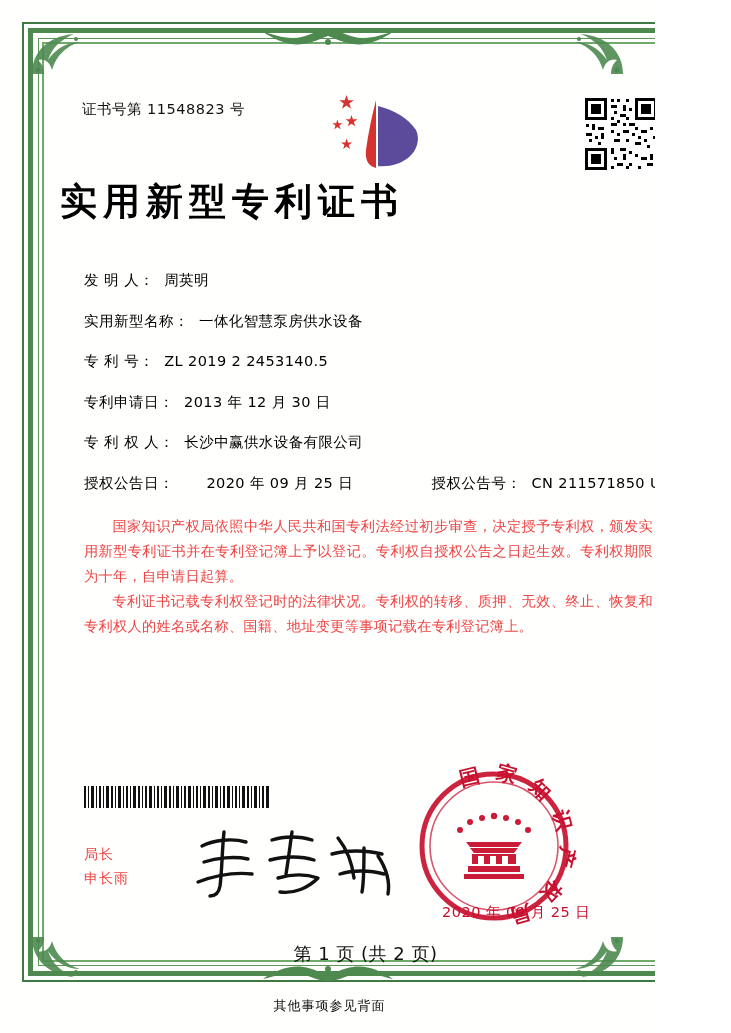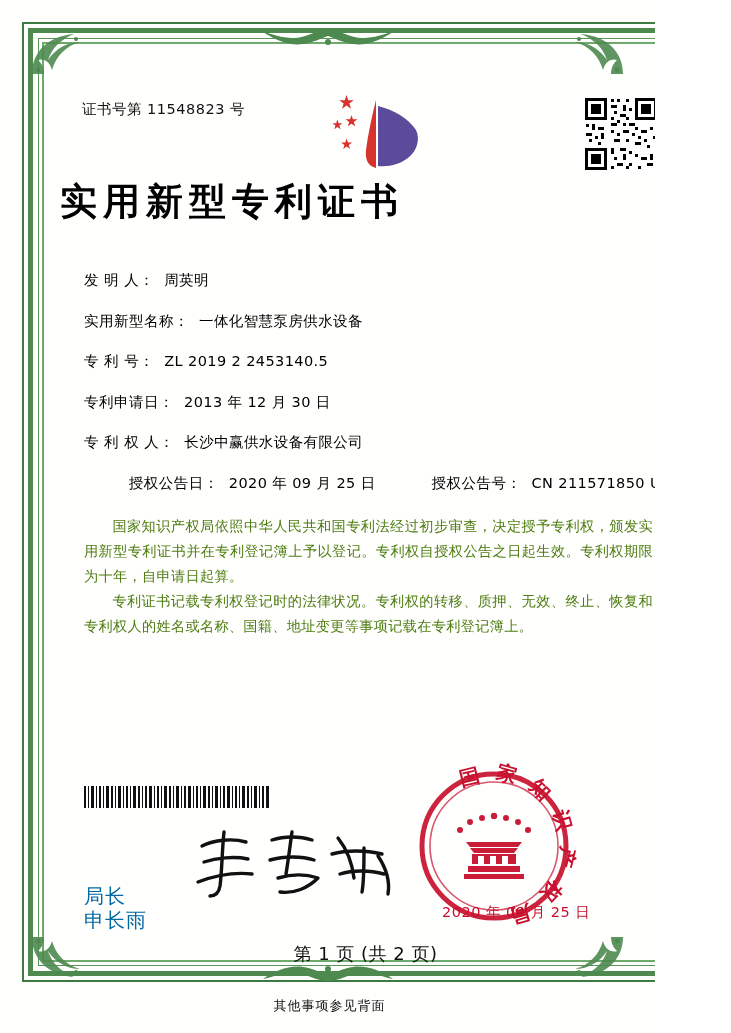--- a/index.html
+++ b/index.html
@@ -137,35 +137,35 @@
   }
   .field-label {
     white-space: nowrap;
     letter-spacing: .5px;
   }
   .field-value {
     margin-left: 10px;
     letter-spacing: .4px;
   }
   .field-row.dual {
-    justify-content: flex-end;
+    justify-content: space-between;
   }
   .dual-second {
     margin-left: 56px;
     display: flex;
     align-items: baseline;
   }
 
   .para {
     margin-top: 18px;
     padding-left: 24px;
     padding-right: 18px;
     font-size: 14.2px;
     line-height: 25px;
-    color: #4d7c0f;
+    color: #ef4444;
     text-align: justify;
     text-indent: 2em;
     letter-spacing: .3px;
   }
   .para.second { margin-top: 0; }
 
   
   .barcode {
     position: absolute;
     left: 24px;
@@ -187,24 +187,24 @@
     left: 382px;
     top: 833px;
     font-size: 14.5px;
     color: #c8102e;
     letter-spacing: .5px;
   }
 
   .director-block {
     position: absolute;
     left: 24px;
-    top: 814px;
-    font-size: 20px;
+    top: 772px;
+    font-size: 14px;
     line-height: 24px;
-    color: #0369a1;
+    color: #ef4444;
     letter-spacing: 1px;
   }
   .signature {
     position: absolute;
     left: 128px;
     top: 756px;
     width: 220px;
     height: 78px;
     color: #111;
   }

